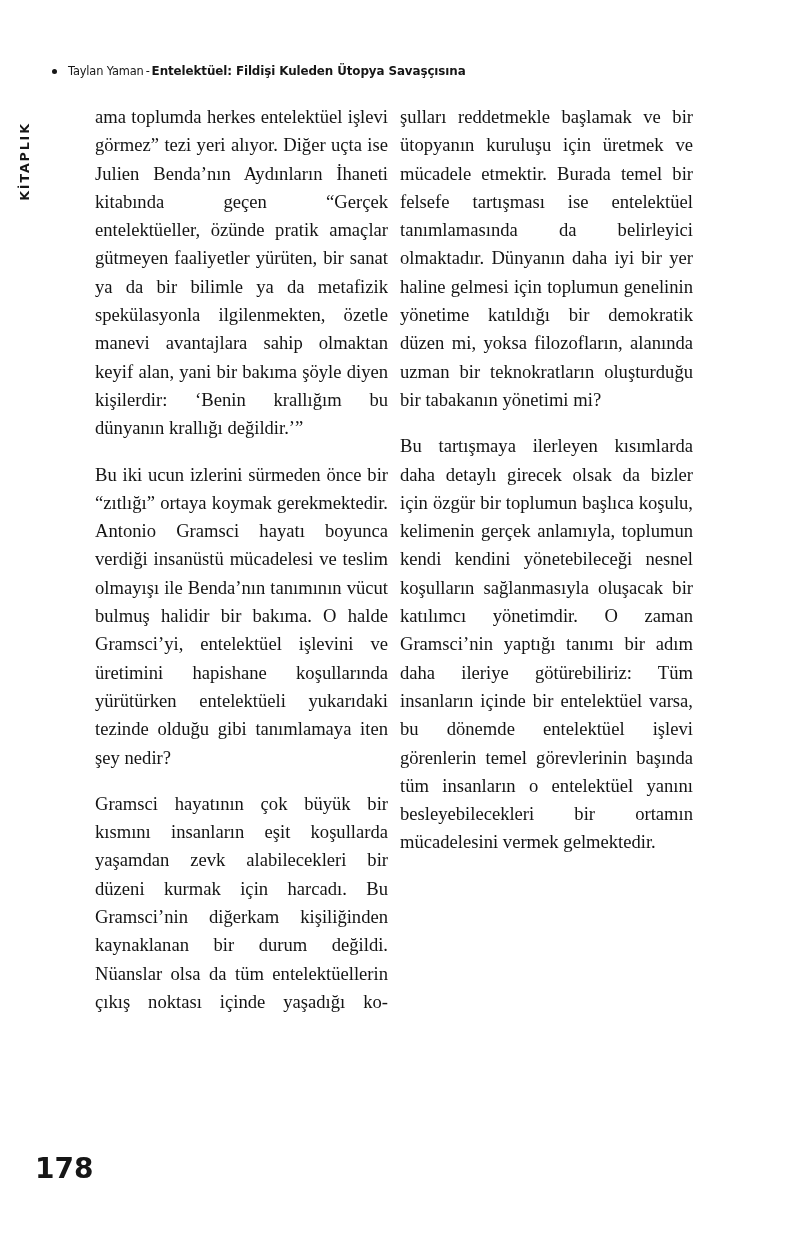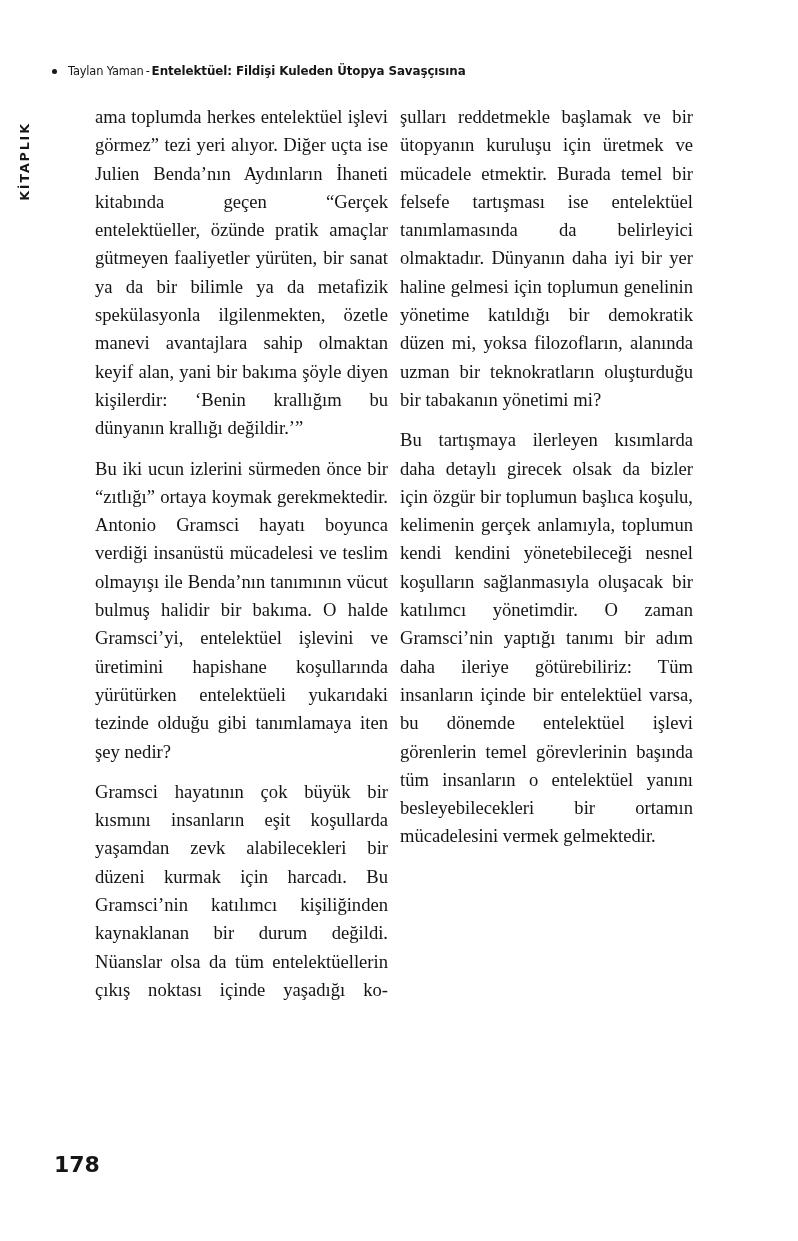--- a/index.html
+++ b/index.html
@@ -101,36 +101,36 @@
     text-align: justify;
     text-align-last: left;
     font-size: 18.6px;
     line-height: 28.3px;
     letter-spacing: 0px;
     word-spacing: 0.1px;
     hyphens: manual;
     color: #141414;
   }
   .column p + p {
-    margin-top: 12px;
+    margin-top: 18px;
   }
   
   .column p.last-open {
     text-align: justify;
     text-align-last: justify;
   }
 
   
   .folio {
     position: absolute;
-    left: 54px;
+    left: 35px;
     top: 1152px;
     font-family: "DejaVu Sans", "Liberation Sans", sans-serif;
     font-weight: 700;
-    font-size: 22px;
+    font-size: 28px;
     letter-spacing: 0px;
     color: #161616;
   }
 </style>
 </head>
 <body>
 
 <div class="page">
 
   <div class="running-head">
@@ -142,21 +142,21 @@
 
   <div class="section-tab">
     <span>KİTAPLIK</span>
   </div>
 
   <div class="columns">
 
     <div class="column">
       <p>ama toplumda herkes entelektüel işlevi görmez” tezi yeri alıyor. Diğer uçta ise Julien Benda’nın Aydınların İhaneti kitabında geçen “Gerçek entelektüeller, özünde pratik amaçlar gütmeyen faaliyetler yürüten, bir sanat ya da bir bilimle ya da metafizik spekülasyonla ilgilenmekten, özetle manevi avantajlara sahip olmaktan keyif alan, yani bir bakıma şöyle diyen kişilerdir: ‘Benin krallığım bu dünyanın krallığı değildir.’”</p>
       <p>Bu iki ucun izlerini sürmeden önce bir “zıtlığı” ortaya koymak gerekmektedir. Antonio Gramsci hayatı boyunca verdiği insanüstü mücadelesi ve teslim olmayışı ile Benda’nın tanımının vücut bulmuş halidir bir bakıma. O halde Gramsci’yi, entelektüel işlevini ve üretimini hapishane koşullarında yürütürken entelektüeli yukarıdaki tezinde olduğu gibi tanımlamaya iten şey nedir?</p>
-      <p class="last-open">Gramsci hayatının çok büyük bir kısmını insanların eşit koşullarda yaşamdan zevk alabilecekleri bir düzeni kurmak için harcadı. Bu Gramsci’nin katılımcı kişiliğinden kaynaklanan bir durum değildi. Nüanslar olsa da tüm entelektüellerin çıkış noktası içinde yaşadığı ko-</p>
+      <p class="last-open">Gramsci hayatının çok büyük bir kısmını insanların eşit koşullarda yaşamdan zevk alabilecekleri bir düzeni kurmak için harcadı. Bu Gramsci’nin diğerkam kişiliğinden kaynaklanan bir durum değildi. Nüanslar olsa da tüm entelektüellerin çıkış noktası içinde yaşadığı ko-</p>
     </div>
 
     <div class="column">
       <p>şulları reddetmekle başlamak ve bir ütopyanın kuruluşu için üretmek ve mücadele etmektir. Burada temel bir felsefe tartışması ise entelektüel tanımlamasında da belirleyici olmaktadır. Dünyanın daha iyi bir yer haline gelmesi için toplumun genelinin yönetime katıldığı bir demokratik düzen mi, yoksa filozofların, alanında uzman bir teknokratların oluşturduğu bir tabakanın yönetimi mi?</p>
       <p>Bu tartışmaya ilerleyen kısımlarda daha detaylı girecek olsak da bizler için özgür bir toplumun başlıca koşulu, kelimenin gerçek anlamıyla, toplumun kendi kendini yönetebileceği nesnel koşulların sağlanmasıyla oluşacak bir katılımcı yönetimdir. O zaman Gramsci’nin yaptığı tanımı bir adım daha ileriye götürebiliriz: Tüm insanların içinde bir entelektüel varsa, bu dönemde entelektüel işlevi görenlerin temel görevlerinin başında tüm insanların o entelektüel yanını besleyebilecekleri bir ortamın mücadelesini vermek gelmektedir.</p>
     </div>
 
   </div>
 
   <div class="folio">178</div>

